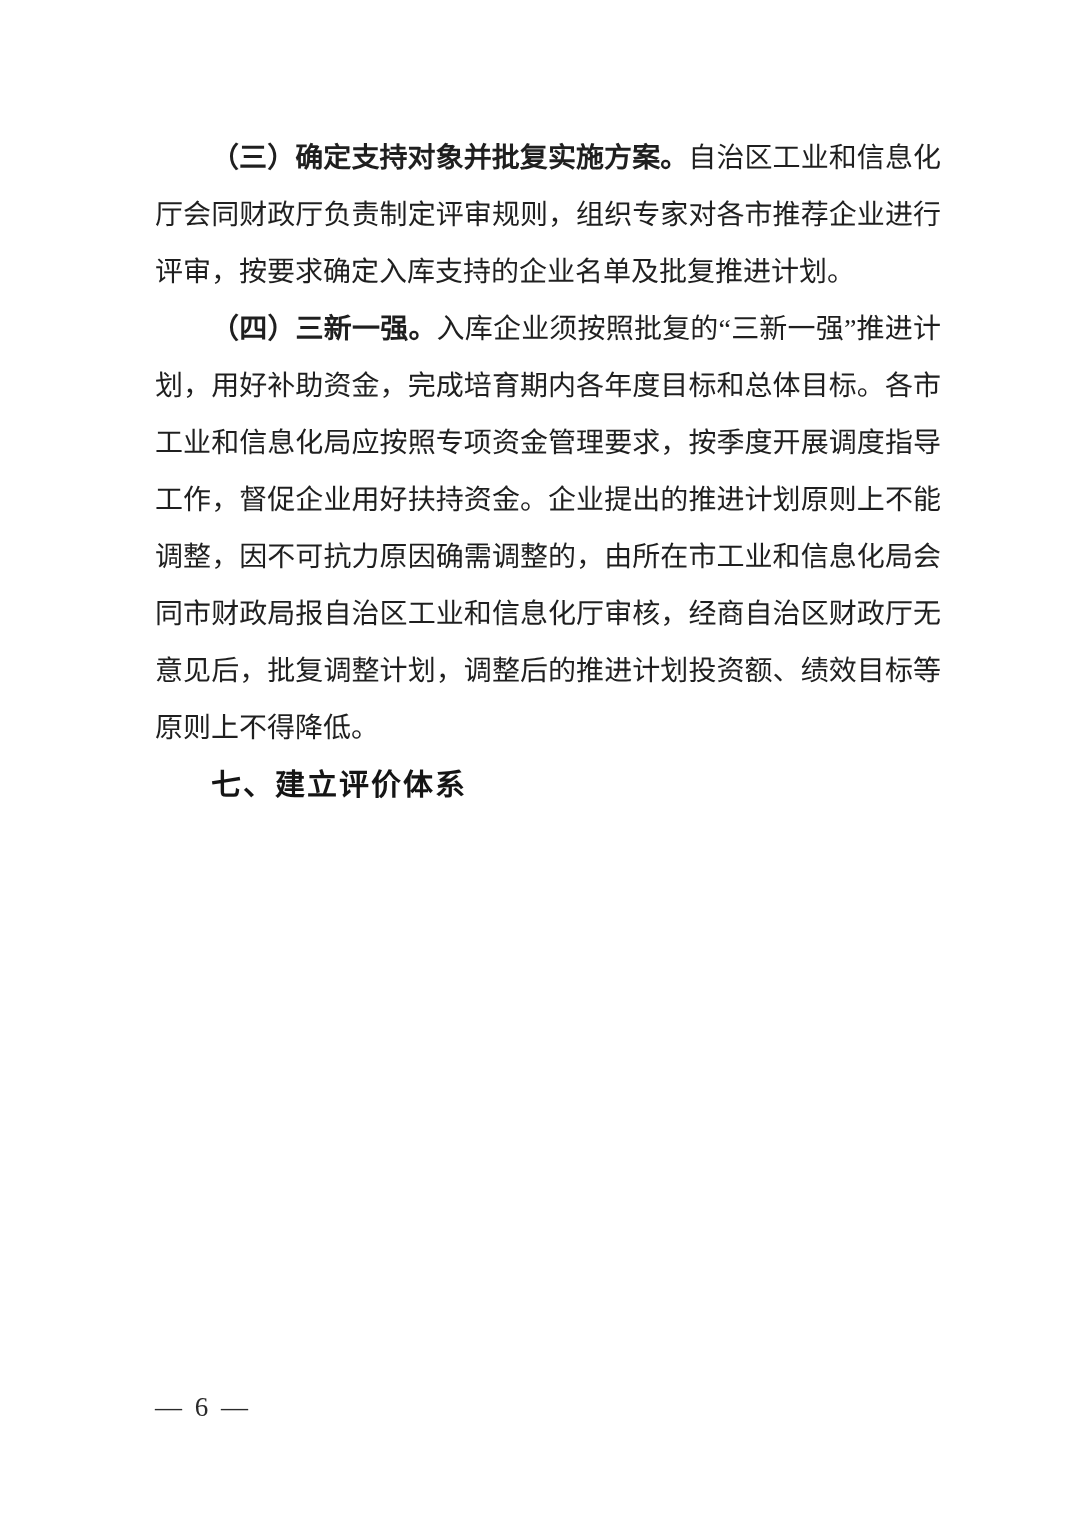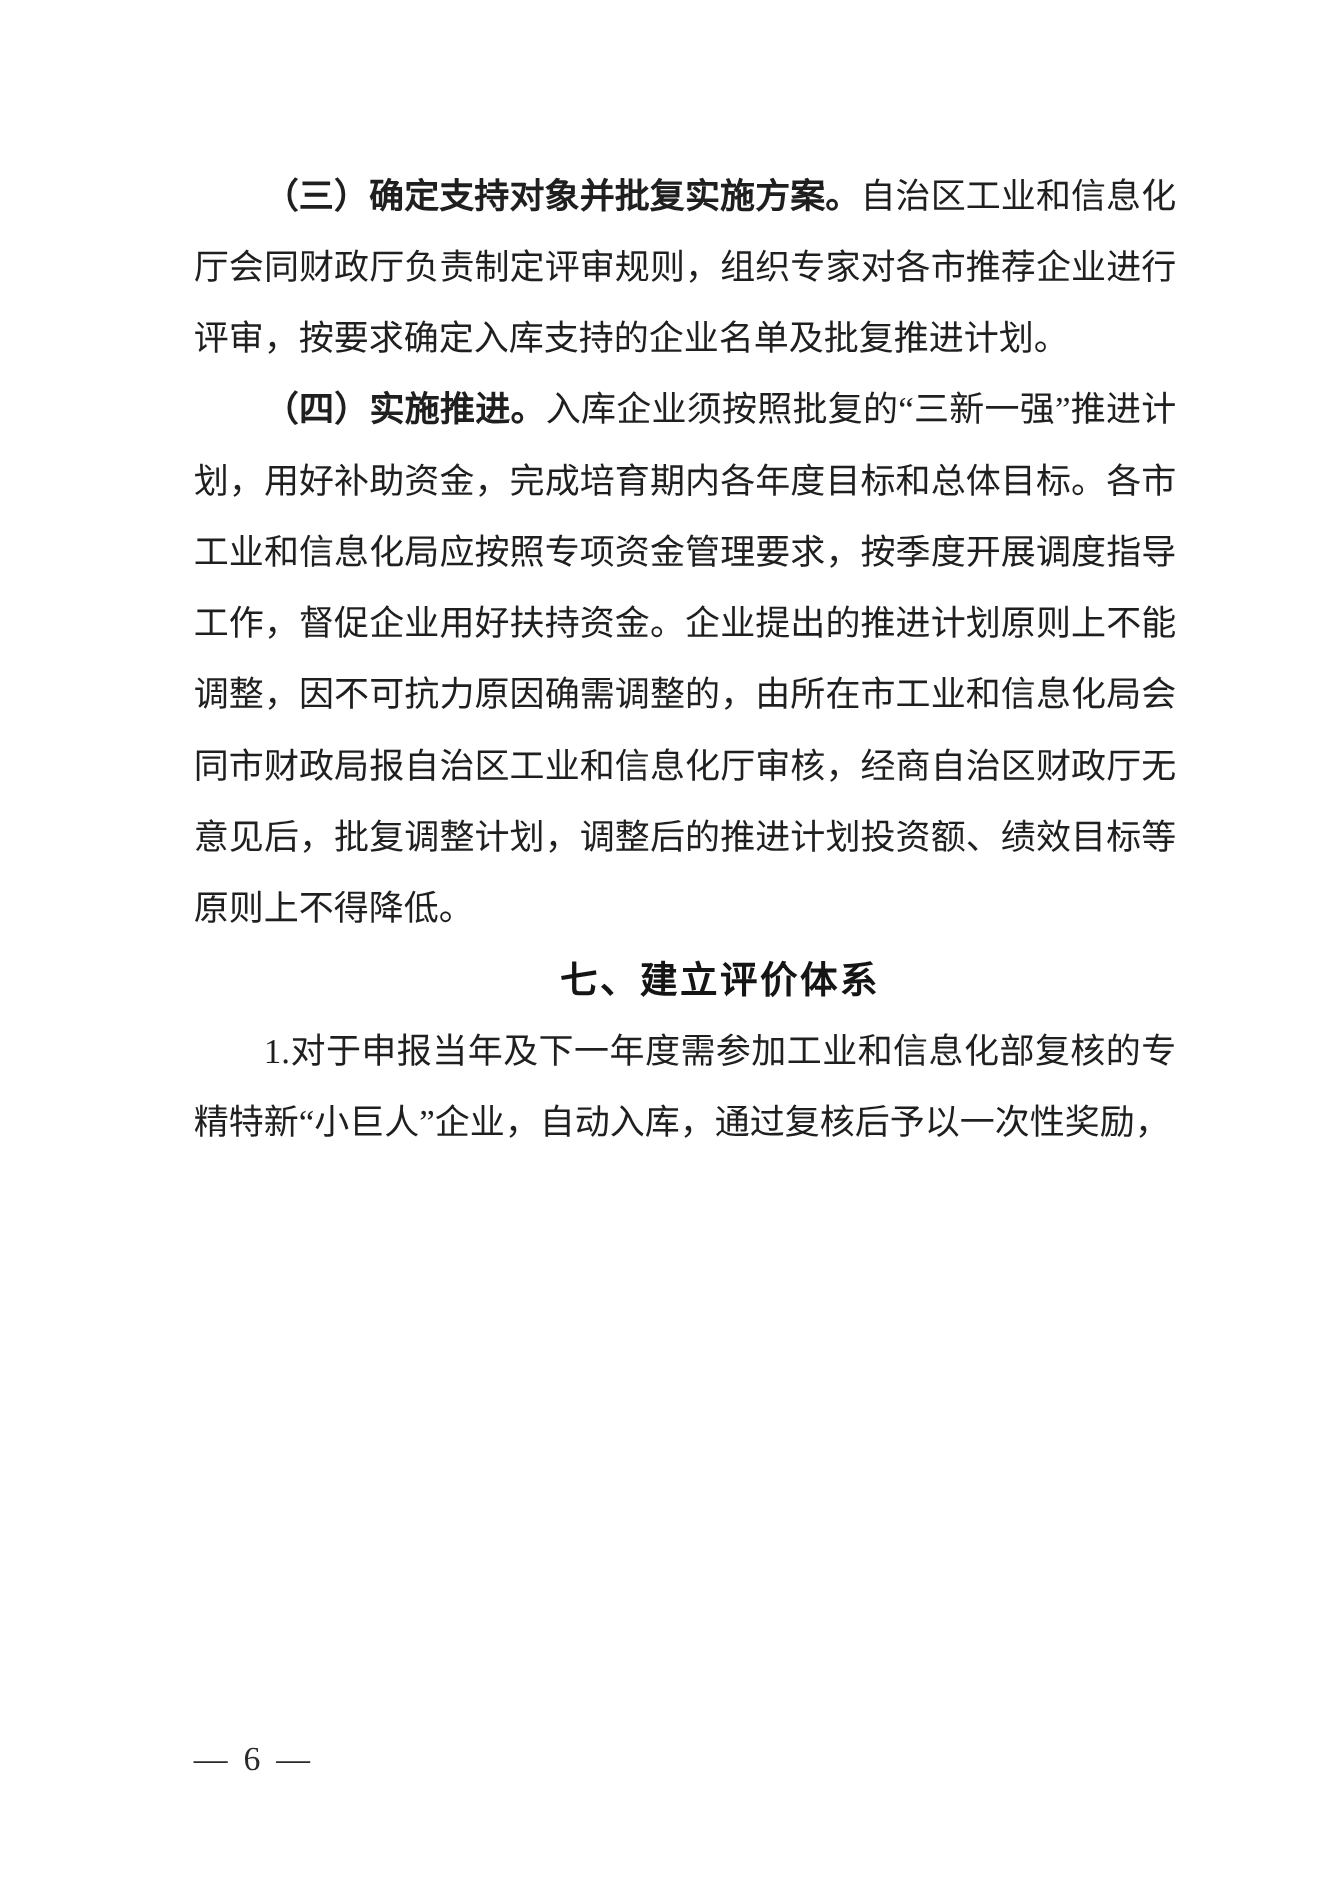--- a/index.html
+++ b/index.html
@@ -41,44 +41,42 @@
   }
   .heading {
     margin: 0;
     font-size: 30px;
     line-height: 57px;
     font-weight: 700;
     font-family: Liberation Serif, serif;
     text-indent: 1.87em;
     letter-spacing: 2px;
     color: #151515;
-    text-align: center;
   }
   .page-number {
     position: absolute;
     left: 155px;
     top: 1391px;
     font-size: 27px;
     line-height: 32px;
     letter-spacing: 3px;
     color: #2a2a2a;
     white-space: pre;
   }
 </style>
 </head>
 <body>
 
 <div class="page">
   <div class="content">
 
     <p class="para"><strong class="lead">（三）确定支持对象并批复实施方案。</strong><span>自治区工业和信息化厅会同财政厅负责制定评审规则，组织专家对各市推荐企业进行评审，按要求确定入库支持的企业名单及批复推进计划。</span></p>
 
-    <p class="para"><strong class="lead">（四）实施推进。</strong><span>入库企业须按照批复的“三新一强”推进计划，用好补助资金，完成培育期内各年度目标和总体目标。各市工业和信息化局应按照专项资金管理要求，按季度开展调度指导工作，督促企业用好扶持资金。企业提出的推进计划原则上不能调整，因不可抗力原因确需调整的，由所在市工业和信息化局会同市财政局报自治区工业和信息化厅审核，经商自治区财政厅无意见后，批复调整计划，调整后的推进计划投资额、绩效目标等原则上不得降低。</span></p>
+    <p class="para"><strong class="lead">（四）三新一强。</strong><span>入库企业须按照批复的“三新一强”推进计划，用好补助资金，完成培育期内各年度目标和总体目标。各市工业和信息化局应按照专项资金管理要求，按季度开展调度指导工作，督促企业用好扶持资金。企业提出的推进计划原则上不能调整，因不可抗力原因确需调整的，由所在市工业和信息化局会同市财政局报自治区工业和信息化厅审核，经商自治区财政厅无意见后，批复调整计划，调整后的推进计划投资额、绩效目标等原则上不得降低。</span></p>
 
     <h2 class="heading">七、建立评价体系</h2>
 
 
-    <p class="para"><span>1.对于申报当年及下一年度需参加工业和信息化部复核的专精特新“小巨人”企业，自动入库，通过复核后予以一次性奖励，</span></p>
 
   </div>
 
   <div class="page-number">— 6 —</div>
 </div>
 
 </body></html>

